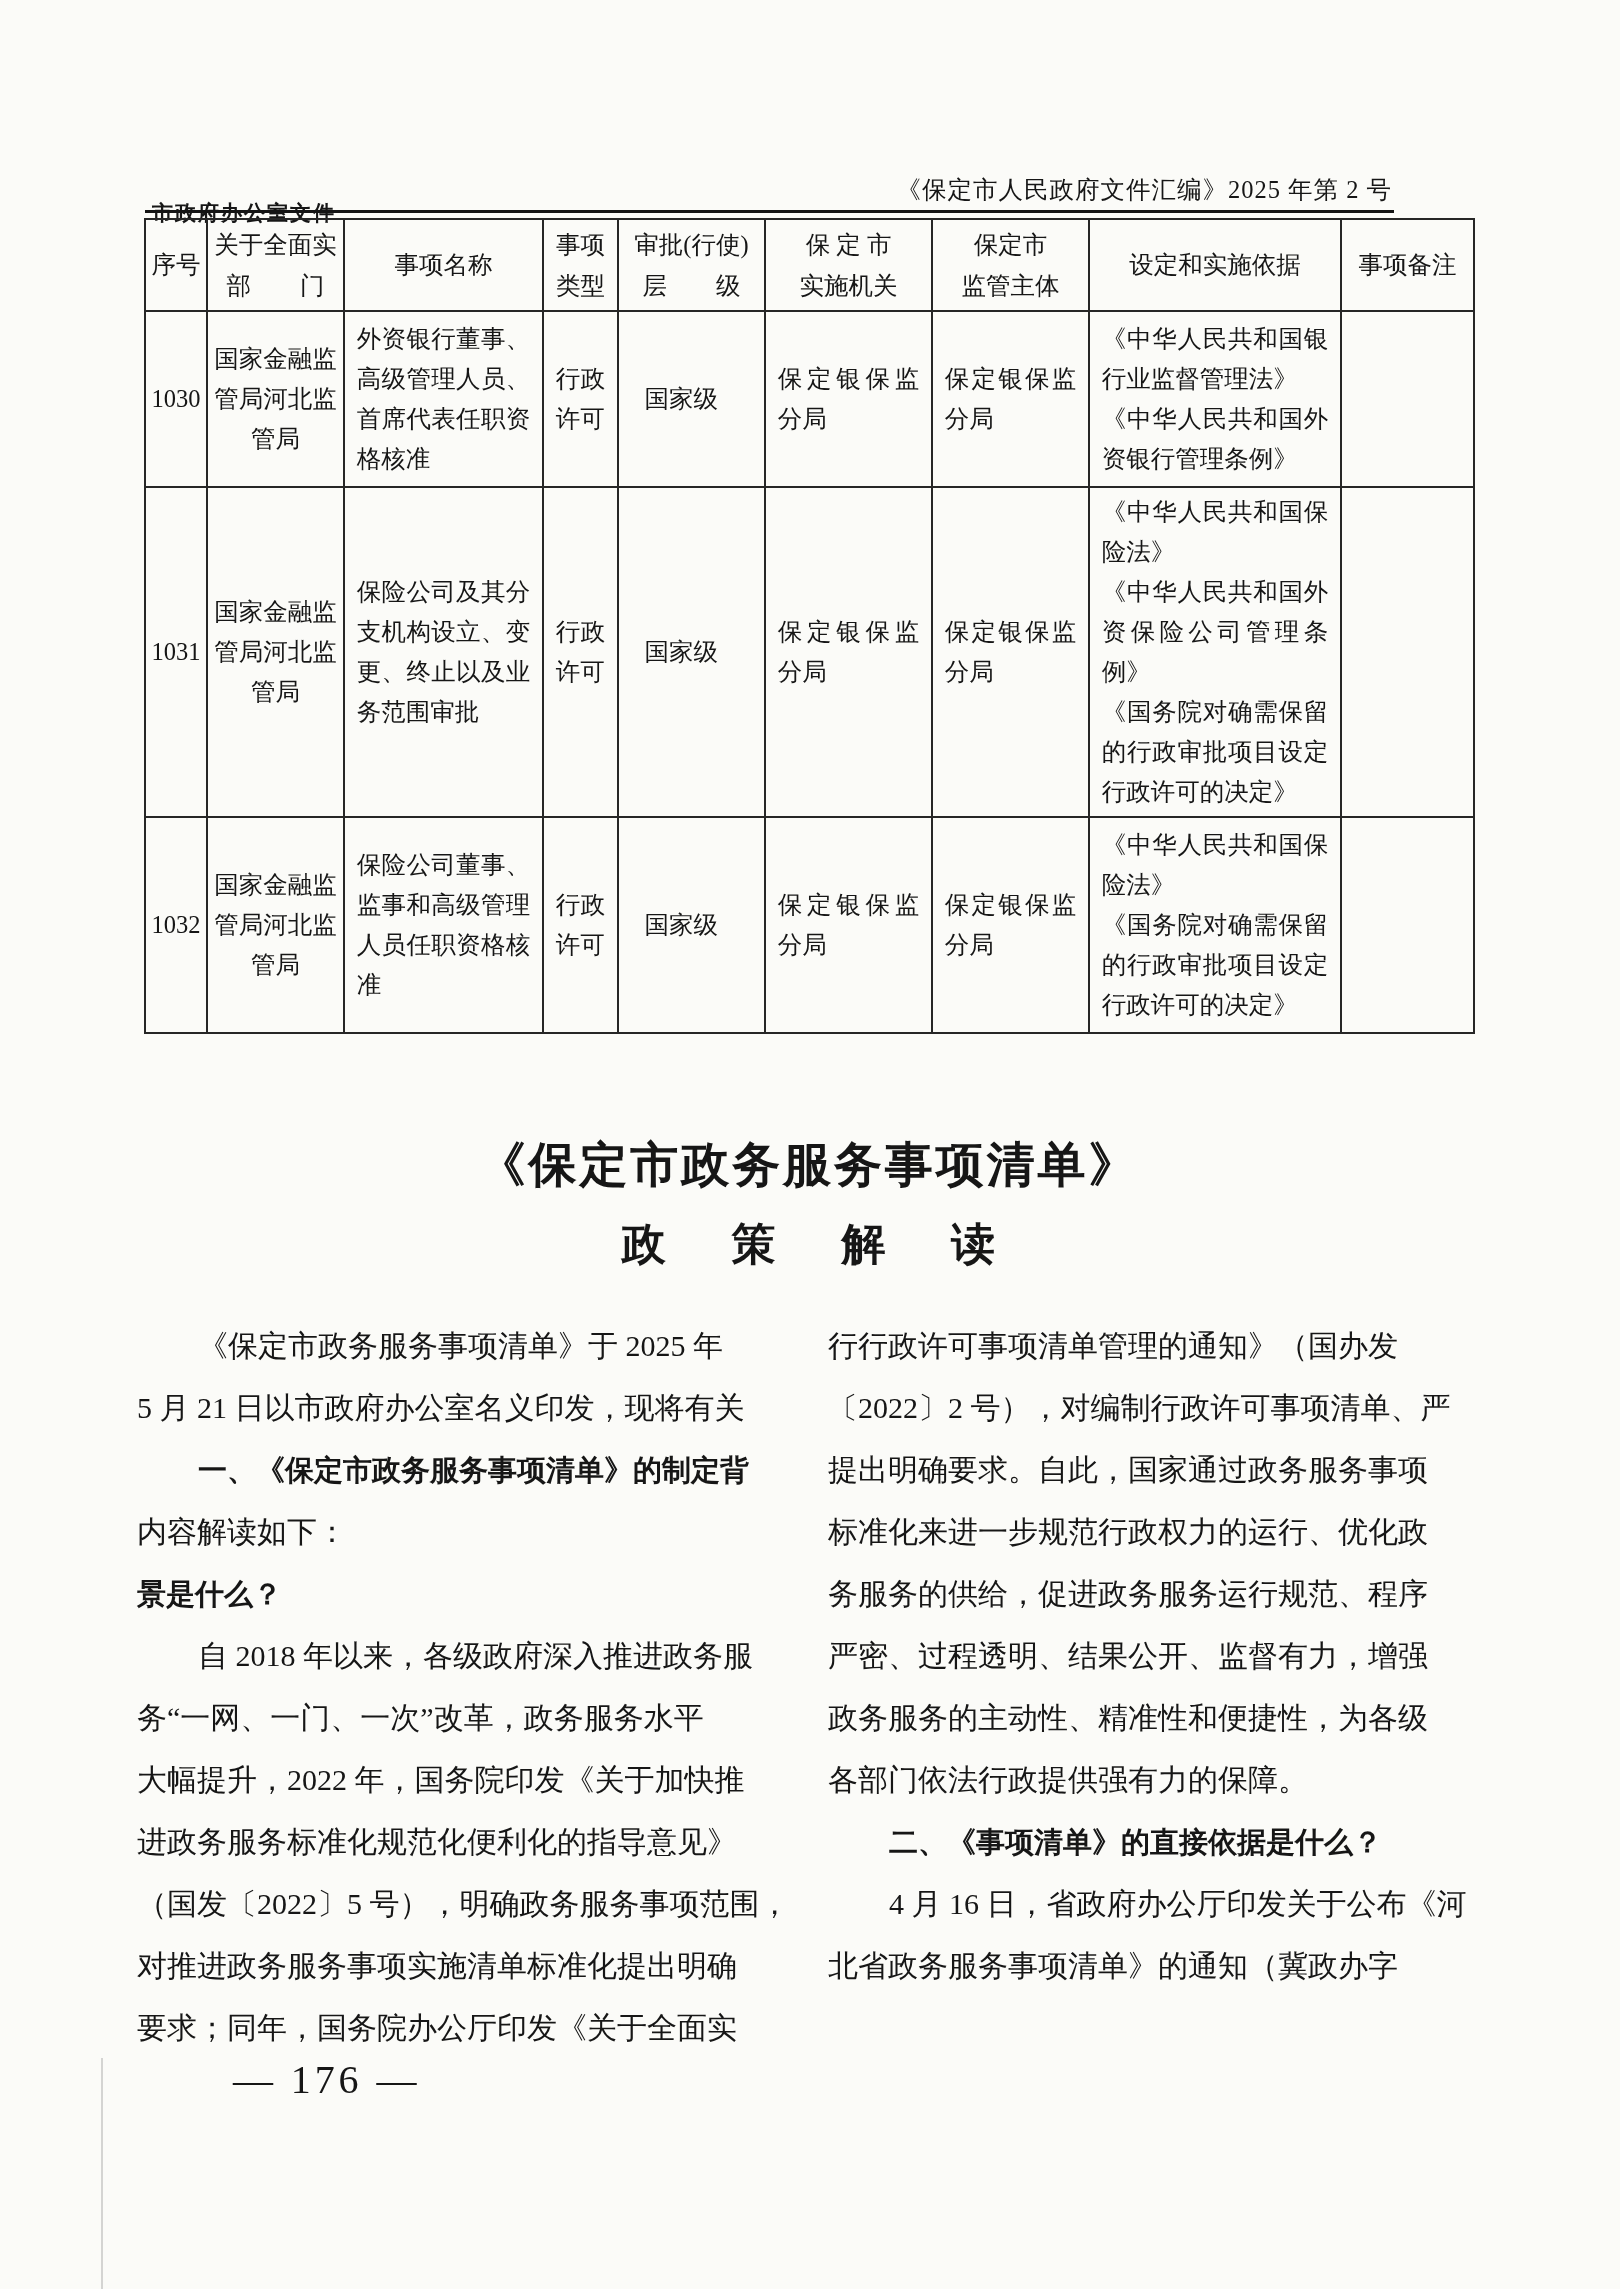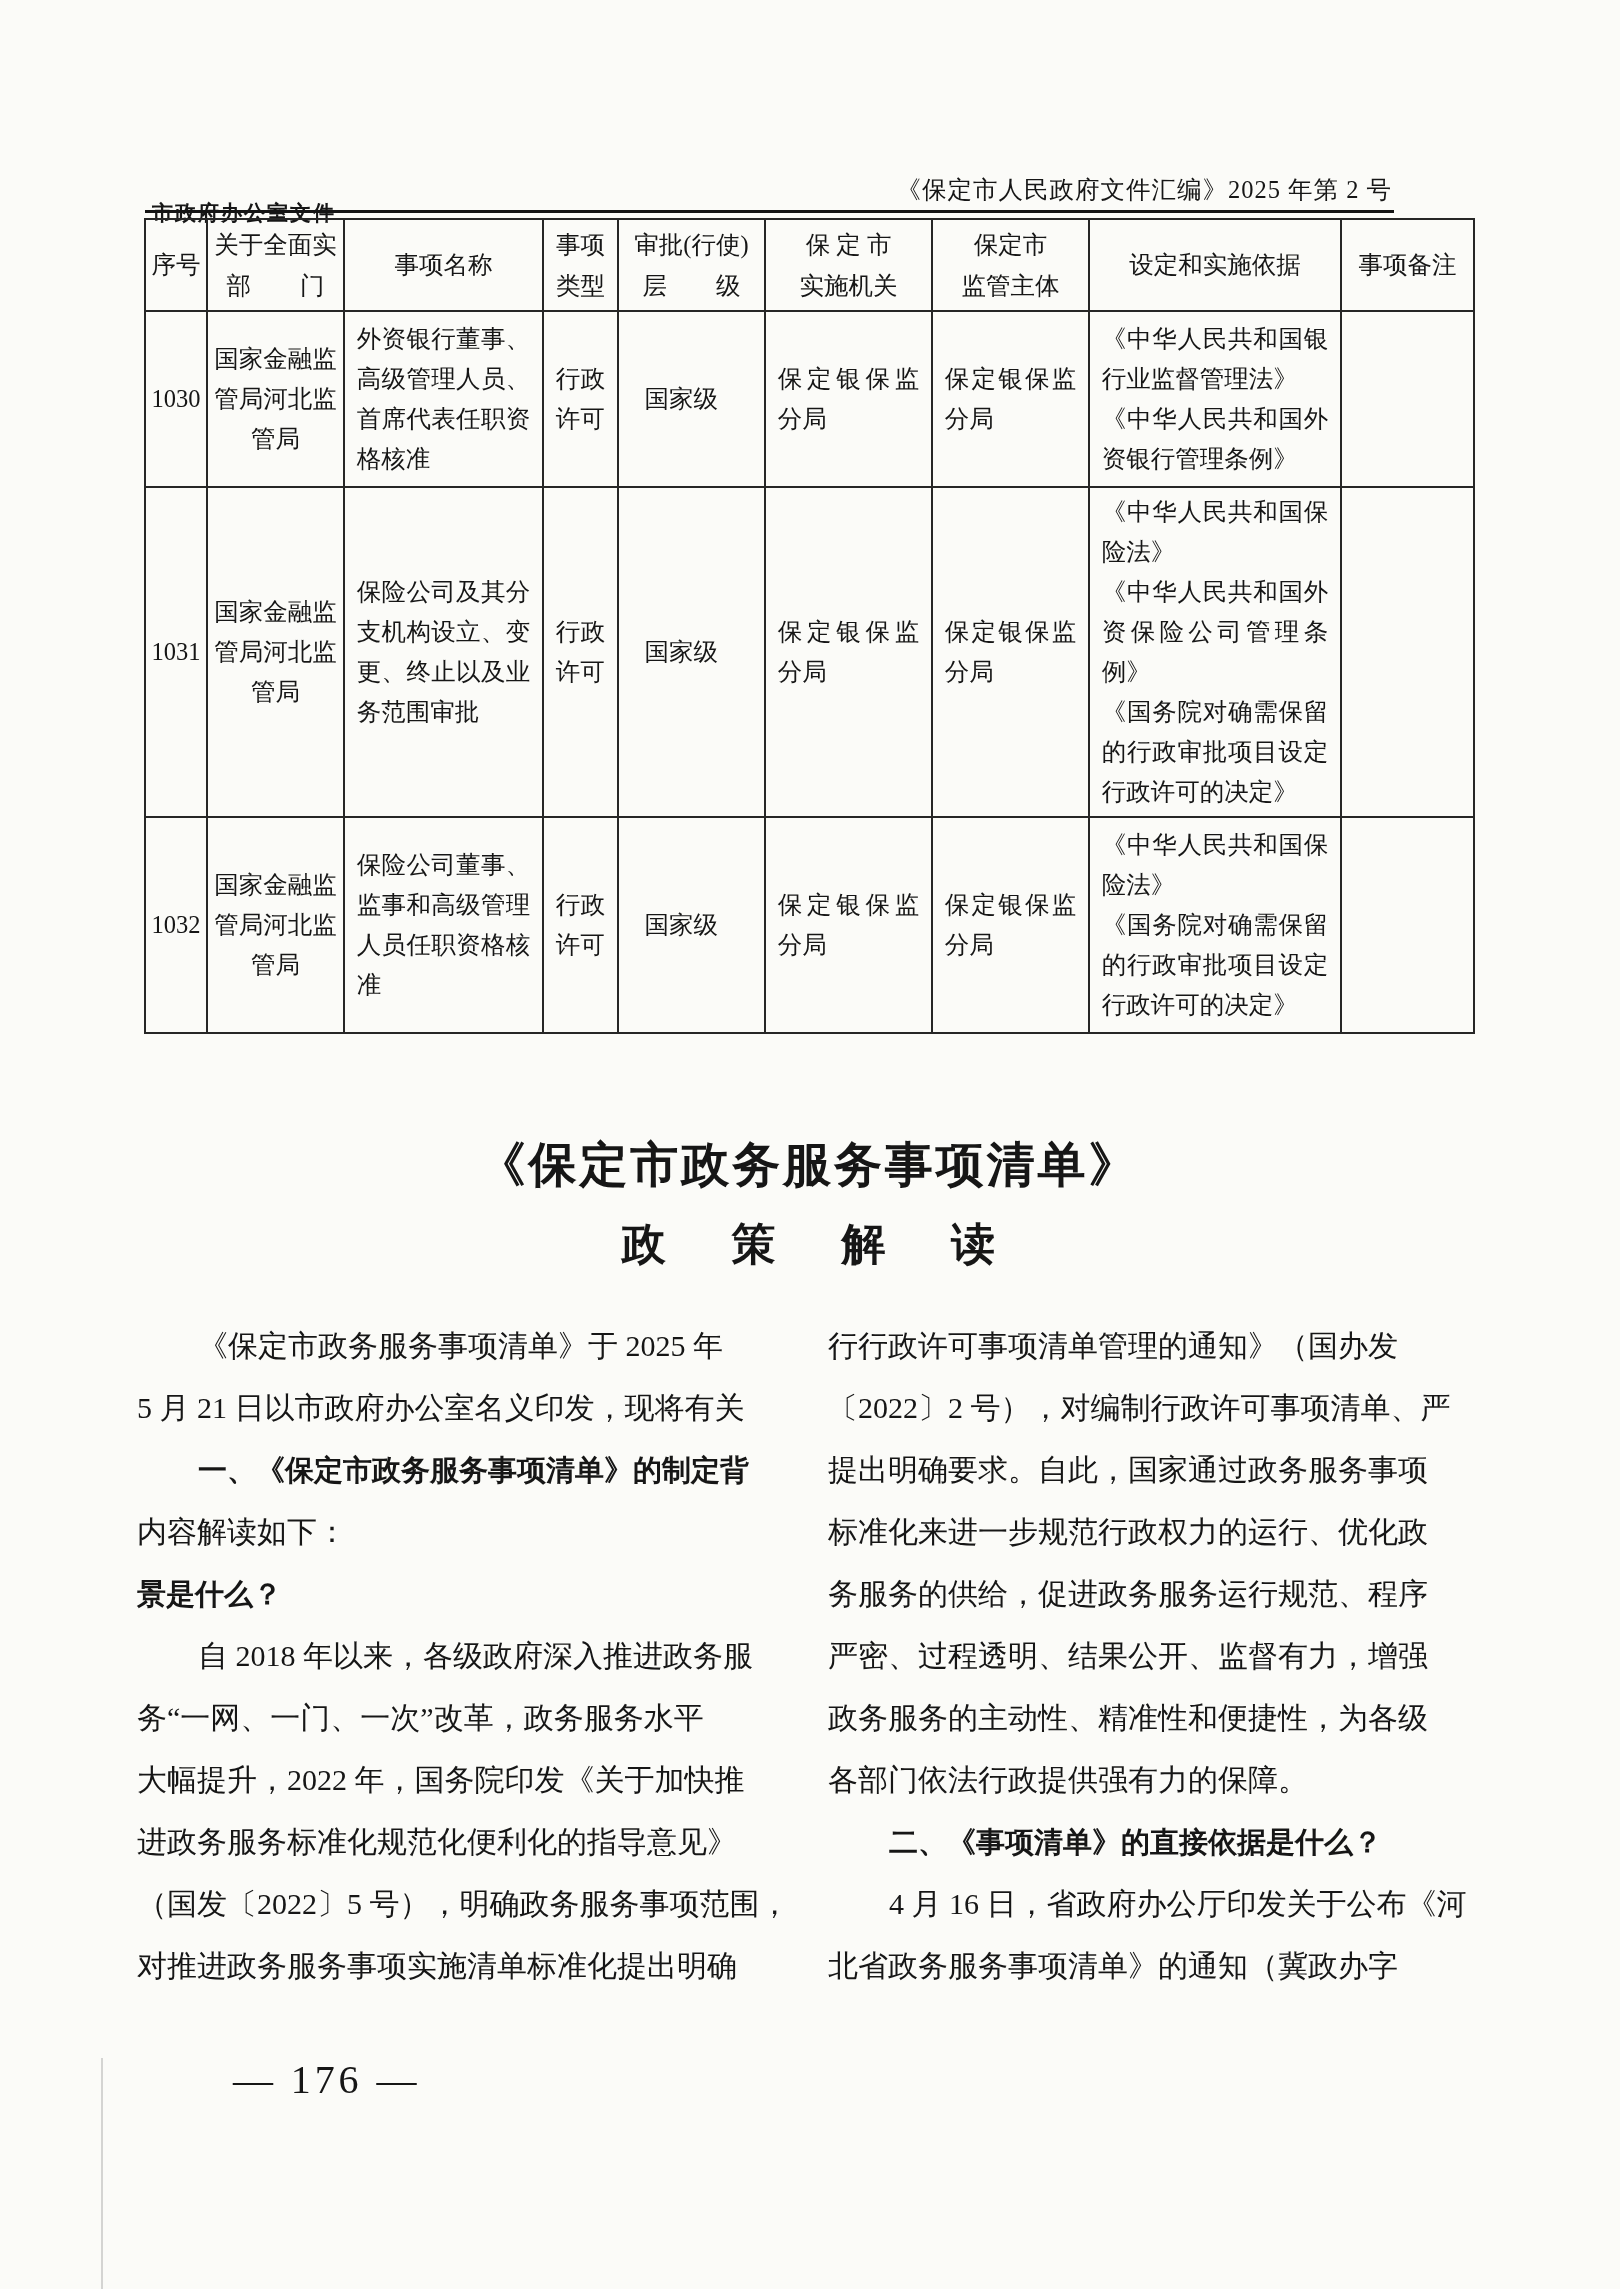--- a/index.html
+++ b/index.html
@@ -167,20 +167,21 @@
     <div class="bline">5 月 21 日以市政府办公室名义印发，现将有关</div>
     <div class="bline indent bold">一、《保定市政务服务事项清单》的制定背</div>
     <div class="bline">内容解读如下：</div>
     <div class="bline bold">景是什么？</div>
     <div class="bline indent">自 2018 年以来，各级政府深入推进政务服</div>
     <div class="bline">务“一网、一门、一次”改革，政务服务水平</div>
     <div class="bline">大幅提升，2022 年，国务院印发《关于加快推</div>
     <div class="bline">进政务服务标准化规范化便利化的指导意见》</div>
     <div class="bline">（国发〔2022〕5 号），明确政务服务事项范围，</div>
     <div class="bline">对推进政务服务事项实施清单标准化提出明确</div>
+    <div class="bline">要求；同年，国务院办公厅印发《关于全面实</div>
   </div>
 
   <div class="col-right">
     <div class="bline">行行政许可事项清单管理的通知》（国办发</div>
     <div class="bline">〔2022〕2 号），对编制行政许可事项清单、严</div>
     <div class="bline">提出明确要求。自此，国家通过政务服务事项</div>
     <div class="bline">标准化来进一步规范行政权力的运行、优化政</div>
     <div class="bline">务服务的供给，促进政务服务运行规范、程序</div>
     <div class="bline">严密、过程透明、结果公开、监督有力，增强</div>
     <div class="bline">政务服务的主动性、精准性和便捷性，为各级</div>

